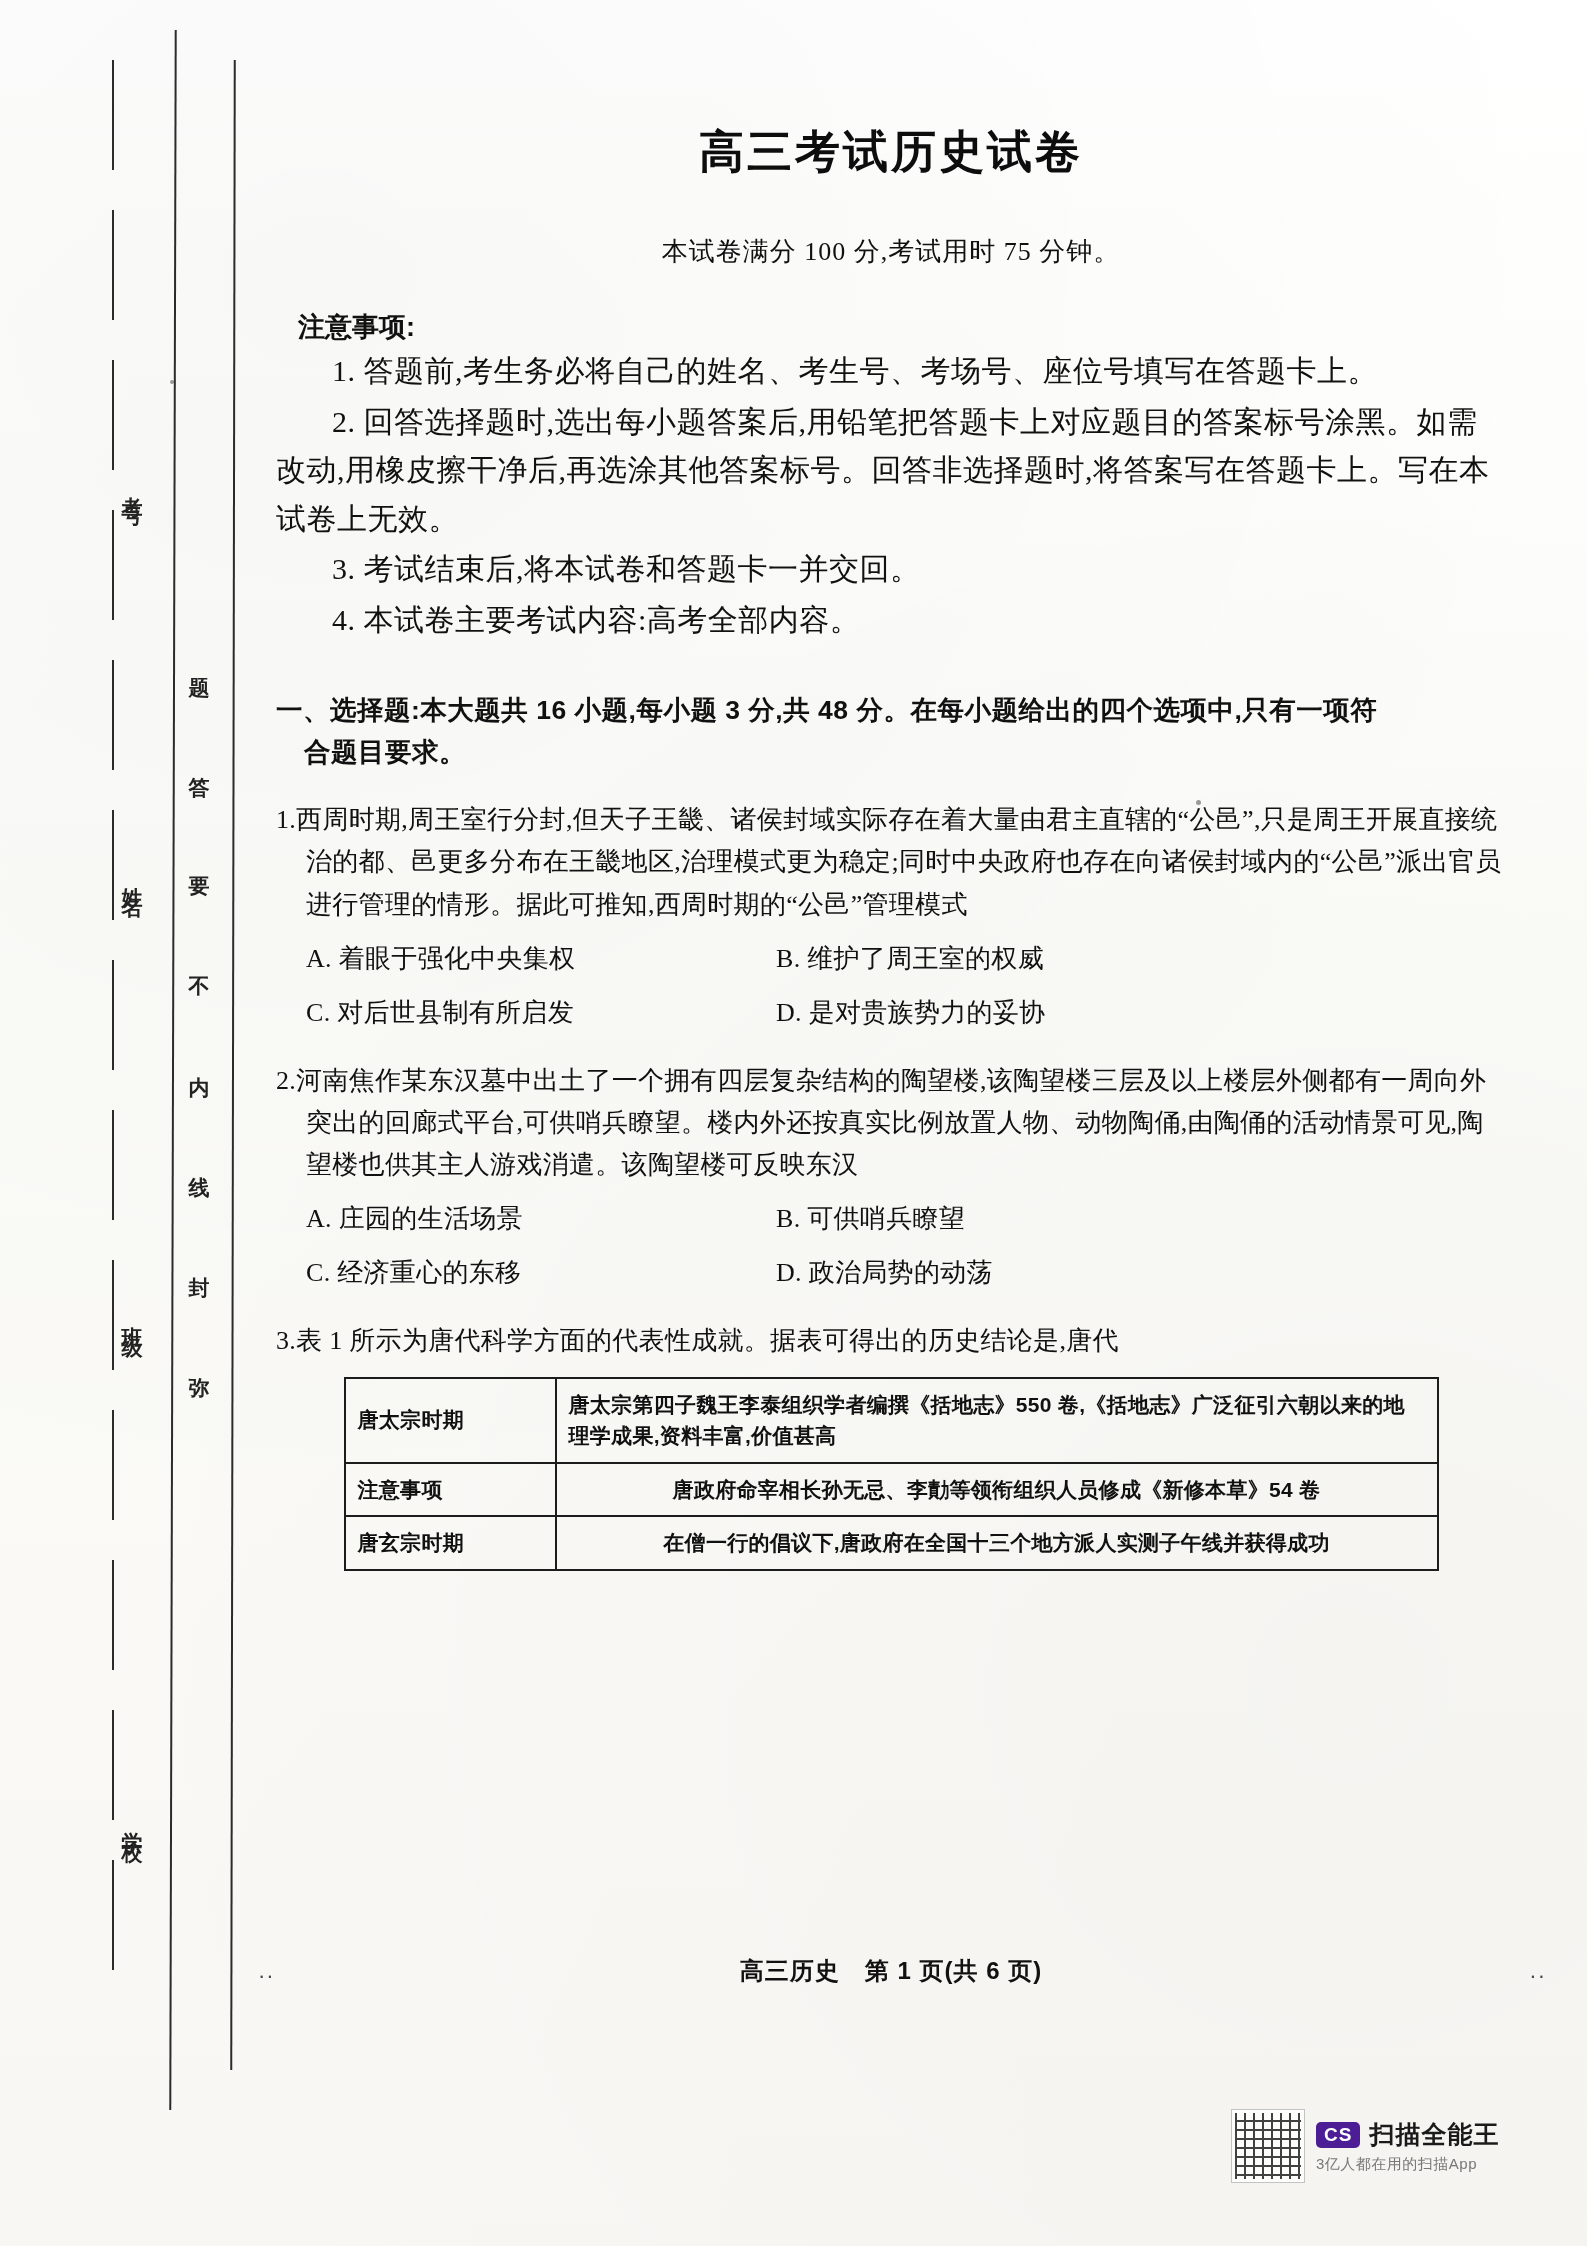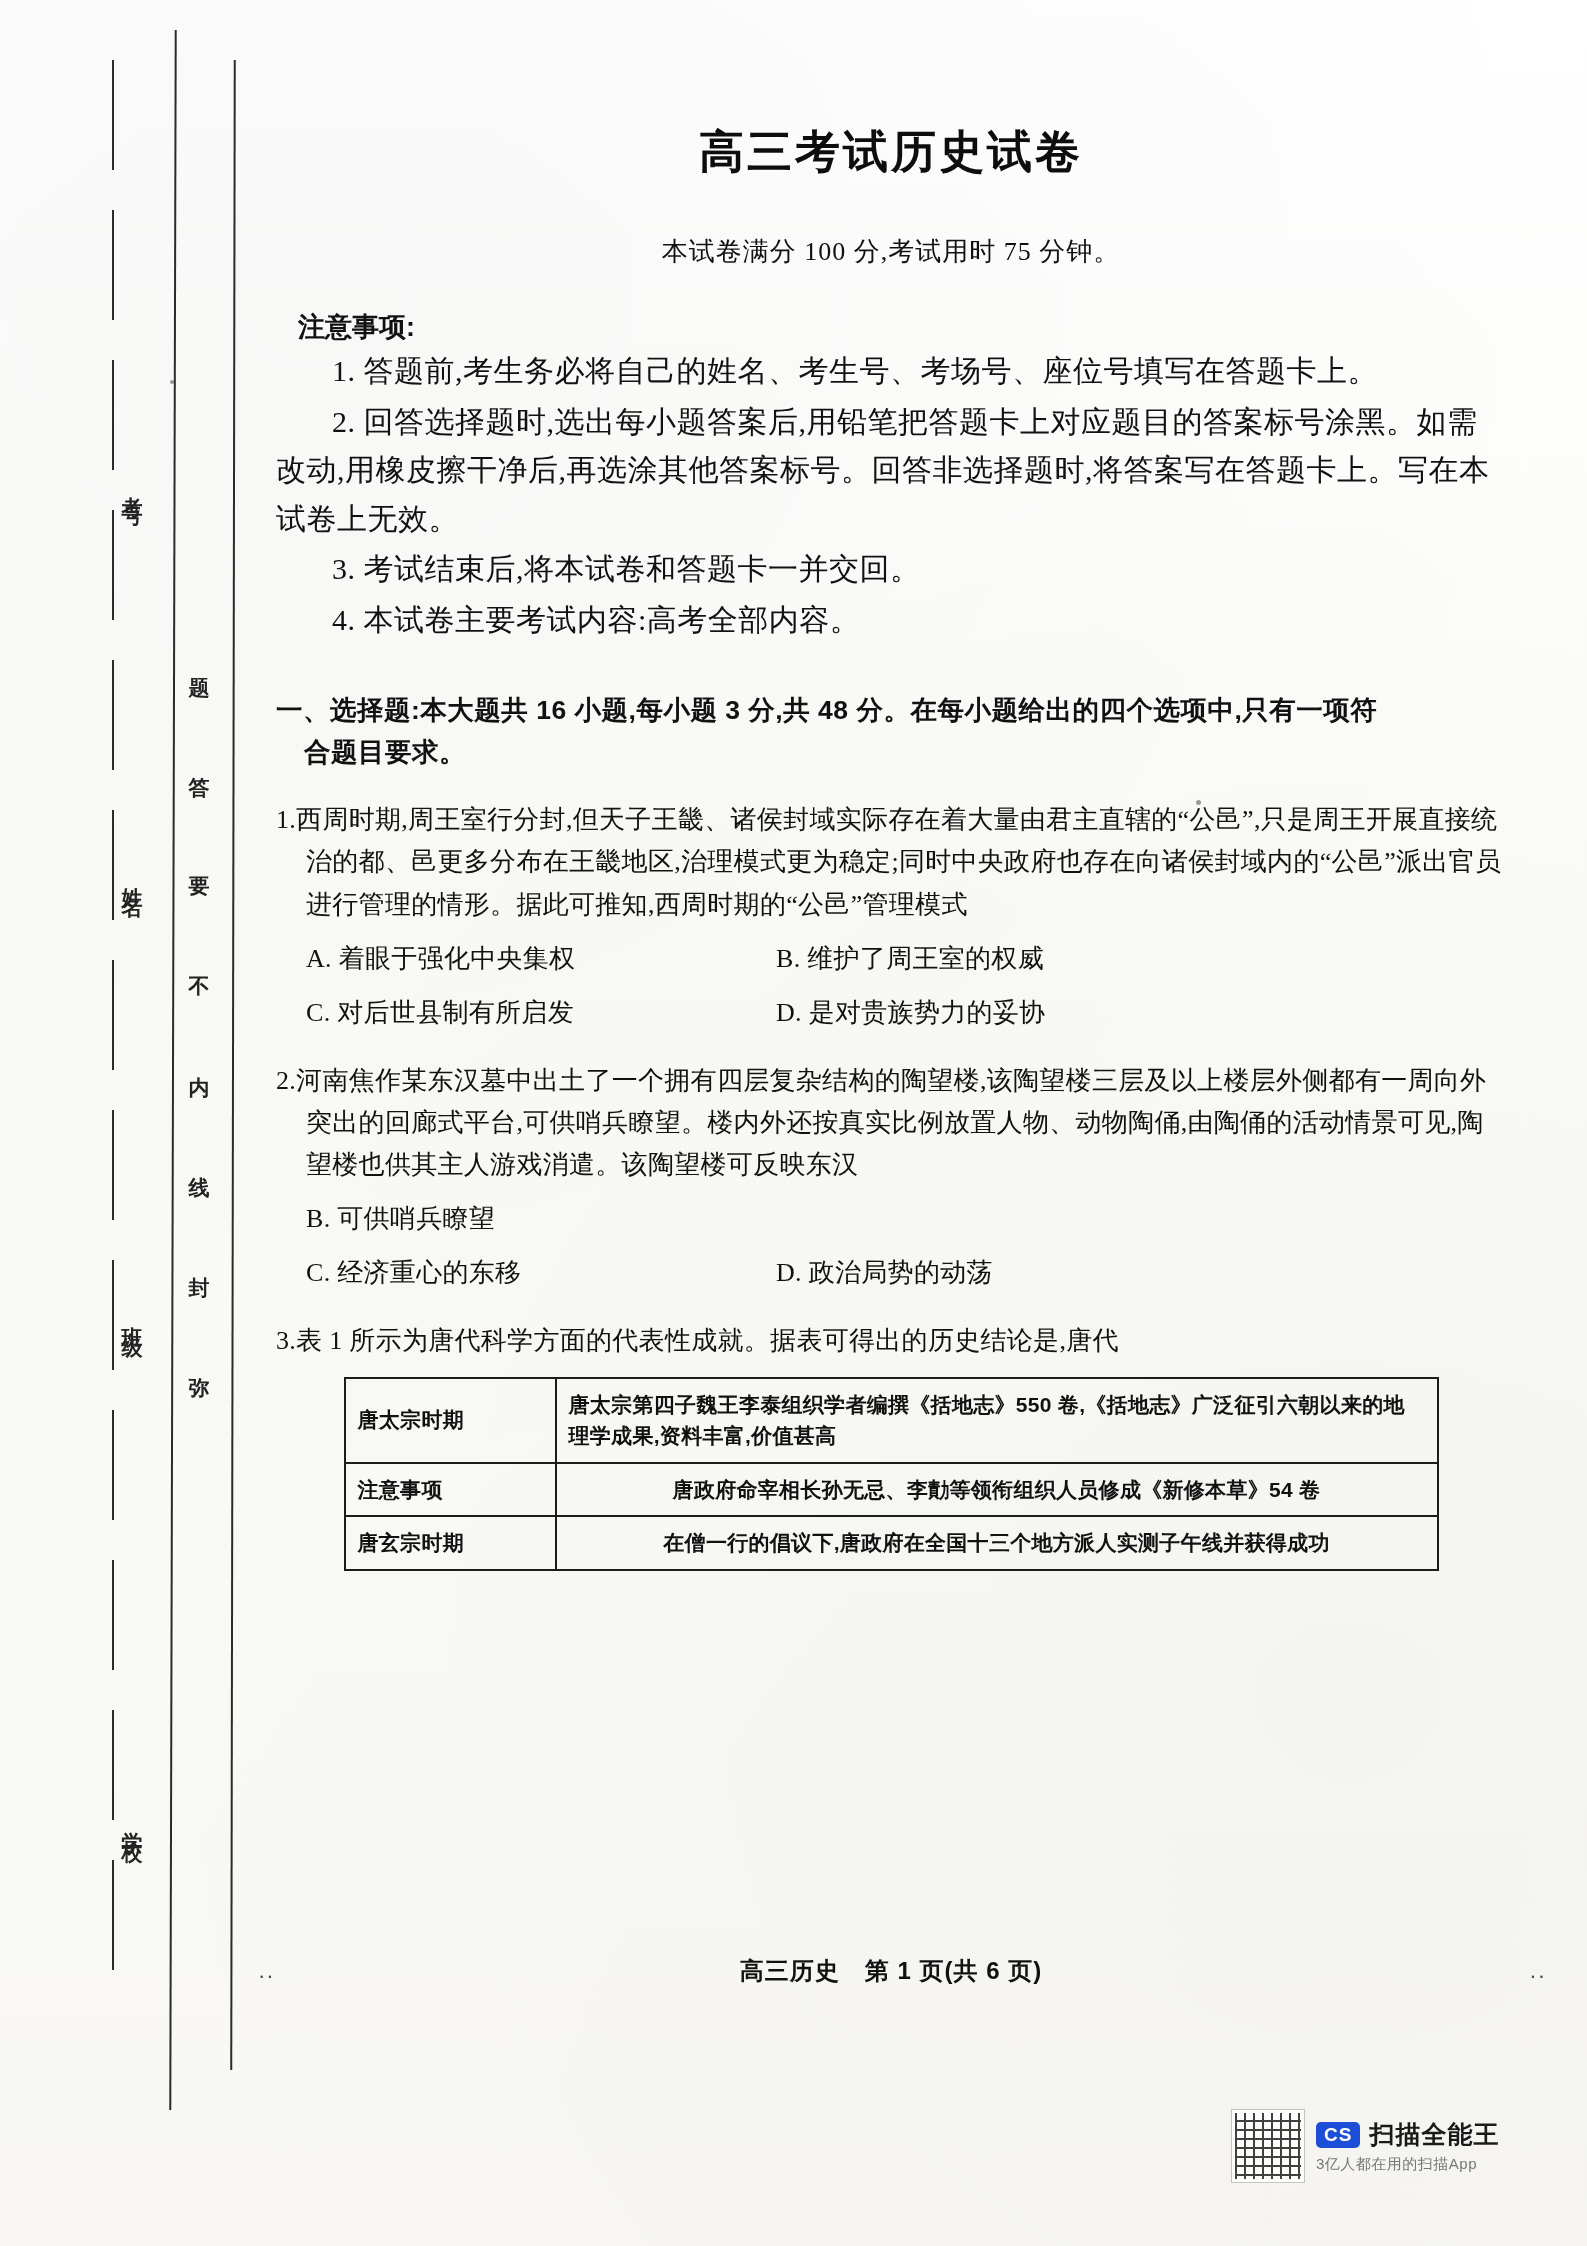--- a/index.html
+++ b/index.html
@@ -212,21 +212,21 @@
     background:
       linear-gradient(90deg, #222 2px, transparent 2px) 0 0/9px 9px,
       linear-gradient(0deg, #222 2px, transparent 2px) 0 0/9px 9px,
       #fff;
     border: 3px solid #fff;
     outline: 1px solid #bbb;
     opacity: 0.85;
   }
   .cs-badge {
     display: inline-block;
-    background: #1d4ed8;
+    background: #4c1d95;
     color: #fff;
     font-family: "Liberation Sans", sans-serif;
     font-weight: 700;
     font-size: 19px;
     border-radius: 5px;
     padding: 2px 8px;
     letter-spacing: 1px;
   }
   .cs-text-main {
     font-family: "Liberation Sans", sans-serif;
@@ -315,20 +315,21 @@
       </div>
       <div class="opts">
         <div class="o left">C. 对后世县制有所启发</div>
         <div class="o">D. 是对贵族势力的妥协</div>
       </div>
     </div>
 
     <div class="q">
       <span class="stem"><span>2.</span><span>河南焦作某东汉墓中出土了一个拥有四层复杂结构的陶望楼,该陶望楼三层及以上楼层外侧都有一周向外突出的回廊式平台,可供哨兵瞭望。楼内外还按真实比例放置人物、动物陶俑,由陶俑的活动情景可见,陶望楼也供其主人游戏消遣。该陶望楼可反映东汉</span></span>
       <div class="opts">
+        <div class="o left">A. 庄园的生活场景</div>
         <div class="o">B. 可供哨兵瞭望</div>
       </div>
       <div class="opts">
         <div class="o left">C. 经济重心的东移</div>
         <div class="o">D. 政治局势的动荡</div>
       </div>
     </div>
 
     <div class="q">
       <span class="stem"><span>3.</span><span>表 1 所示为唐代科学方面的代表性成就。据表可得出的历史结论是,唐代</span></span>

